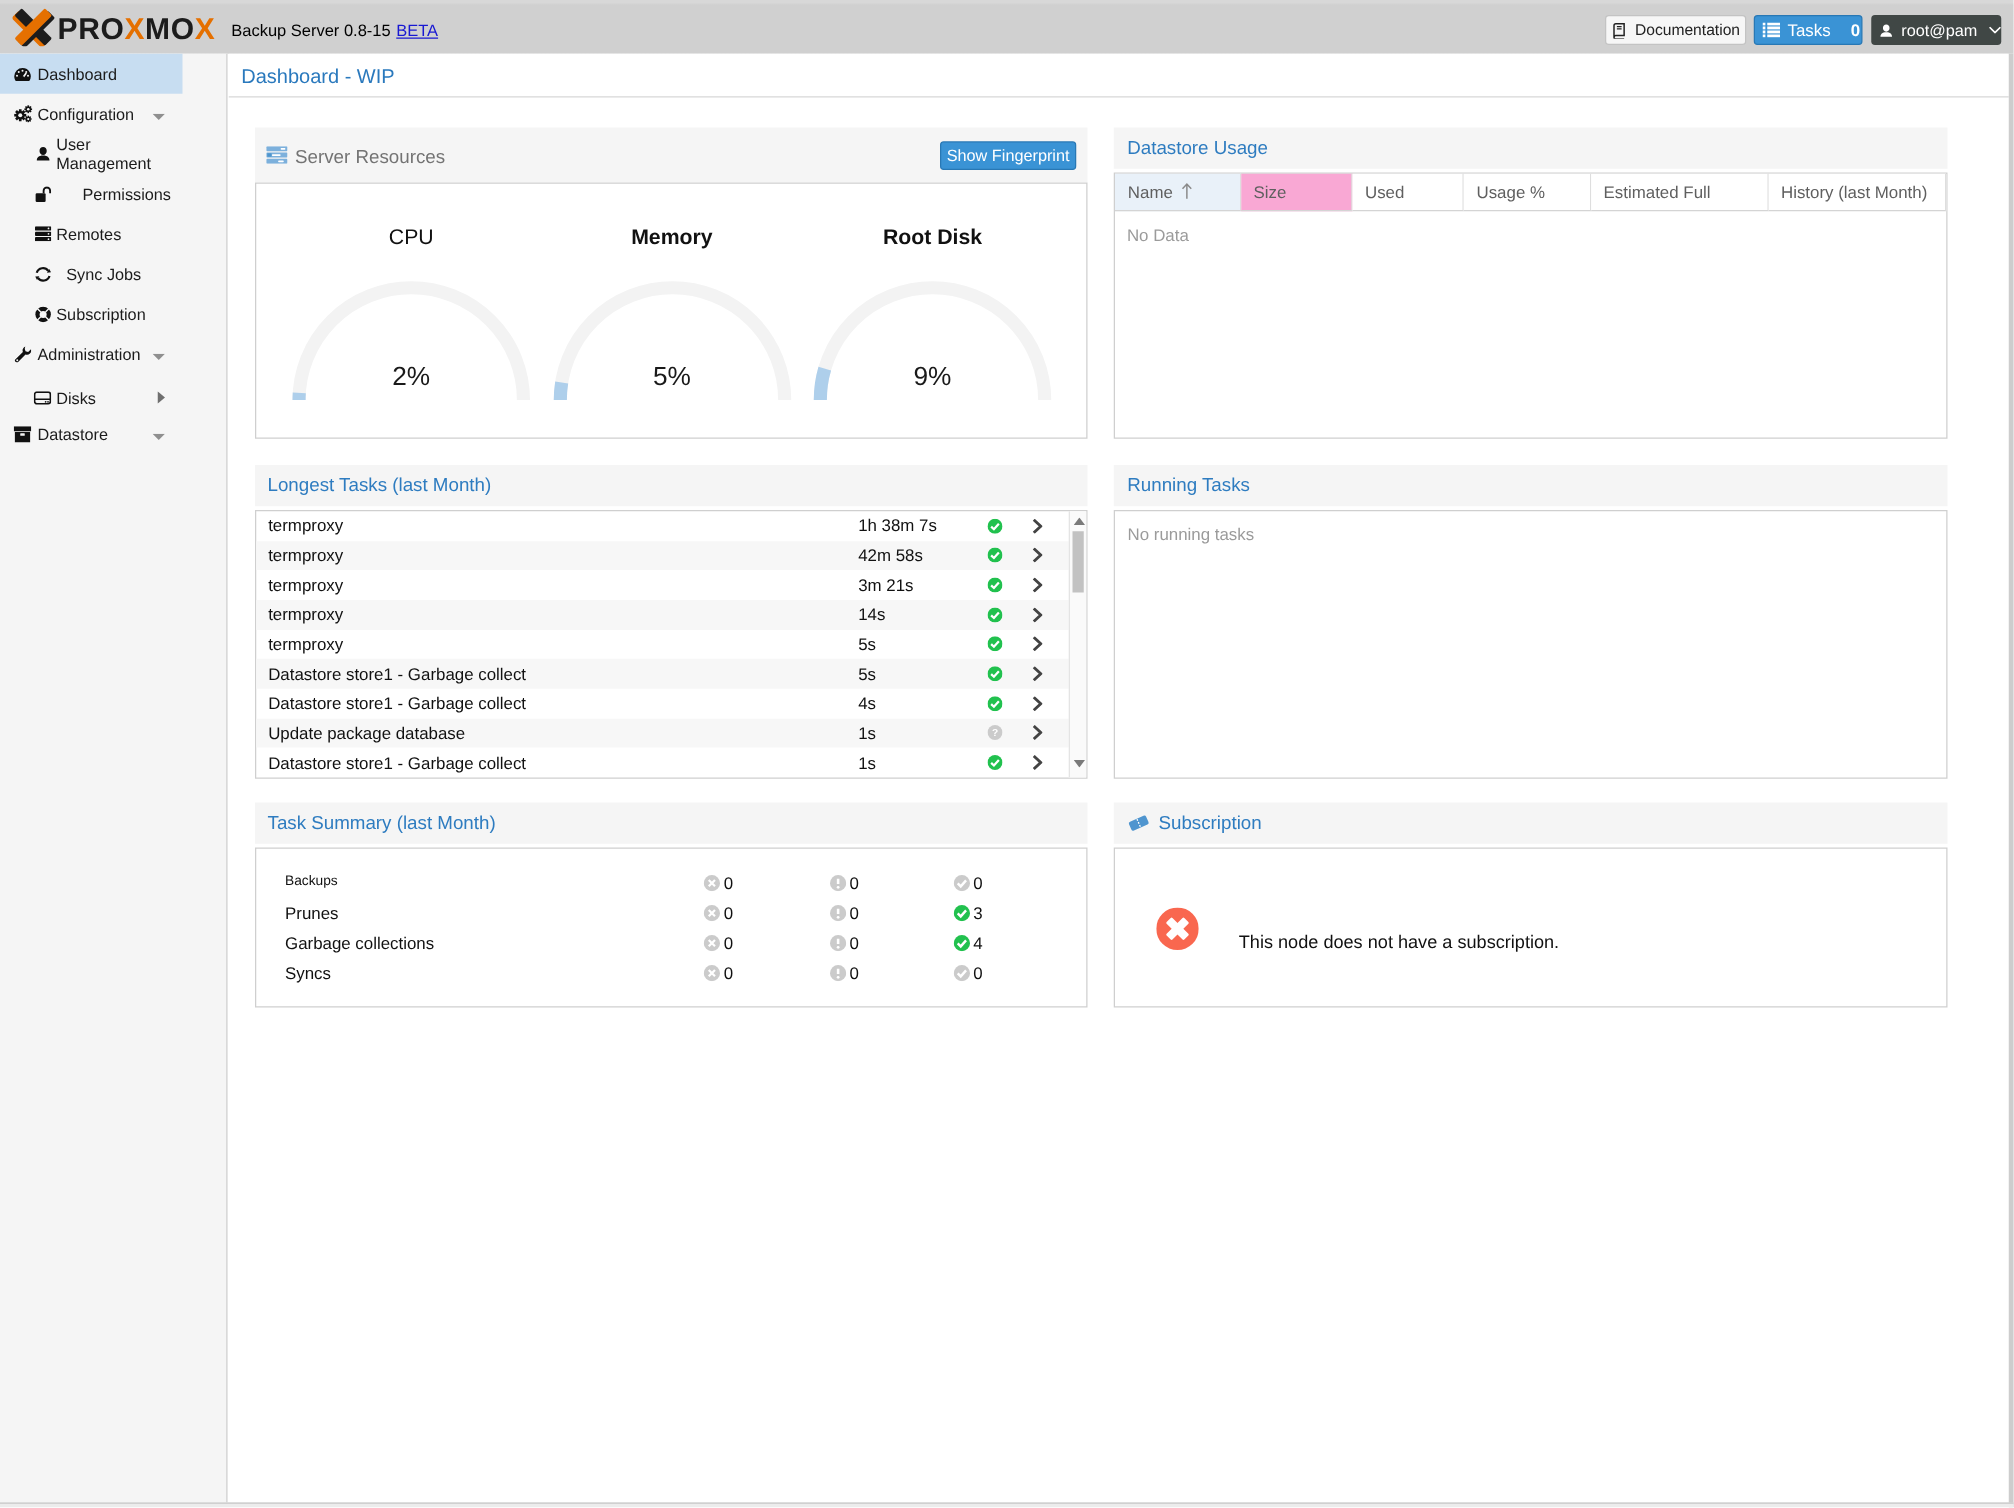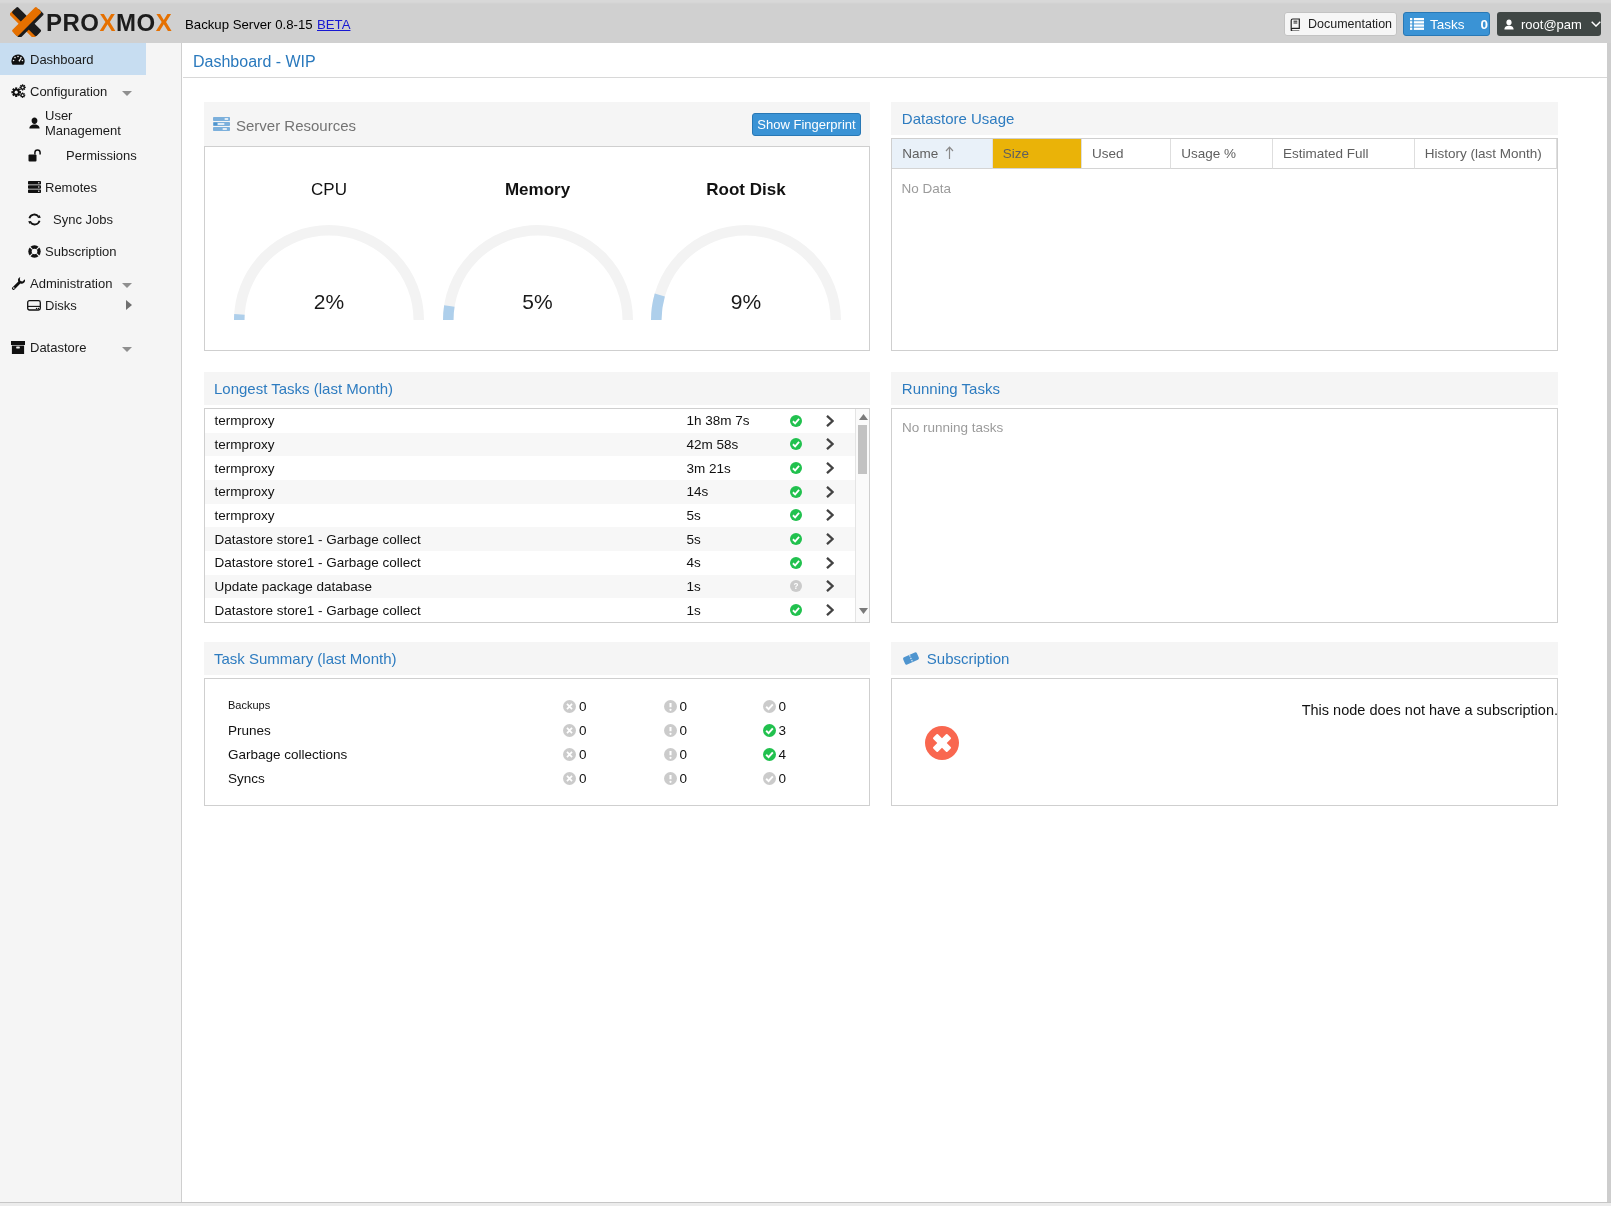--- a/index.html
+++ b/index.html
@@ -191,21 +191,21 @@
       <svg width="14" height="14" viewBox="0 0 14 14">
         <path fill="#111" d="M9.2 1.1A3.4 3.4 0 0 0 7.3 5.5L1.6 11.2a1.5 1.5 0 1 0 2.1 2.1l5.7-5.7a3.4 3.4 0 0 0 4.4-4.3L11.5 5.6 9.4 5 8.8 2.9z"></path>
         <circle cx="2.8" cy="12.1" r=".8" fill="#f5f5f5"></circle>
       </svg>
     </span>
     <span style="padding-left:30px">Administration</span>
     <span class="car"><svg width="10" height="5" viewBox="0 0 10 5">
         <path fill="#8f8f8f" d="M0 0h10L5 5z"></path>
       </svg></span>
   </div>
-<div class="nav" style="top:289px;">
+<div class="nav" style="top:302px;">
     <span class="ic2">
       <svg width="14" height="11" viewBox="0 0 14 11">
         <rect x=".7" y=".7" width="12.6" height="9.3" rx="1.8" fill="none" stroke="#111" stroke-width="1.3"></rect>
         <path stroke="#111" stroke-width="1.1" d="M1 6.4h12"></path>
         <circle cx="9.5" cy="8.4" r=".7" fill="#111"></circle>
         <circle cx="11.4" cy="8.4" r=".7" fill="#111"></circle>
       </svg>
     </span>
     <span style="padding-left:45px">Disks</span>
     <span class="car"><svg width="6" height="10" viewBox="0 0 6 10">
@@ -508,21 +508,21 @@
 <div class="abs" style="left:778.5px;top:770.5px;font-size:13.5px;color:#111">0</div>
 <div class="ph" style="left:891.3px;top:102px;width:666.7px;height:32.5px">
     <span class="t" style="padding-left:10.5px">Datastore Usage</span>
   </div>
 <div class="pb" style="left:891.3px;top:138px;width:666.7px;height:212.5px"></div>
 <div class="abs" style="left:892.3px;top:139px;width:100.5px;height:29.5px;background:#e9f1f9;border-right:1px solid #dedede;border-bottom:1px solid #d4d4d4;display:flex;align-items:center;font-size:13.5px;color:#5f5f5f">
     <span style="padding-left:10px;display:flex;align-items:center">Name<svg width="9" height="14" viewBox="0 0 9 14" style="margin-left:7px">
         <path fill="none" stroke="#8a8a8a" stroke-width="1.2" d="M4.5 13V1.5M1 5 4.5 1.2 8 5"></path>
       </svg></span>
   </div>
-<div class="abs" style="left:992.8px;top:139px;width:89.2px;height:29.5px;background:#eab308;border-right:1px solid #dedede;border-bottom:1px solid #d4d4d4;display:flex;align-items:center;font-size:13.5px;color:#5f5f5f">
+<div class="abs" style="left:992.8px;top:139px;width:89.2px;height:29.5px;background:#f9a8d4;border-right:1px solid #dedede;border-bottom:1px solid #d4d4d4;display:flex;align-items:center;font-size:13.5px;color:#5f5f5f">
     <span style="padding-left:10px;display:flex;align-items:center">Size</span>
   </div>
 <div class="abs" style="left:1082.0px;top:139px;width:89.2px;height:29.5px;background:#fff;border-right:1px solid #dedede;border-bottom:1px solid #d4d4d4;display:flex;align-items:center;font-size:13.5px;color:#5f5f5f">
     <span style="padding-left:10px;display:flex;align-items:center">Used</span>
   </div>
 <div class="abs" style="left:1171.2px;top:139px;width:101.7px;height:29.5px;background:#fff;border-right:1px solid #dedede;border-bottom:1px solid #d4d4d4;display:flex;align-items:center;font-size:13.5px;color:#5f5f5f">
     <span style="padding-left:10px;display:flex;align-items:center">Usage %</span>
   </div>
 <div class="abs" style="left:1272.9px;top:139px;width:141.9px;height:29.5px;background:#fff;border-right:1px solid #dedede;border-bottom:1px solid #d4d4d4;display:flex;align-items:center;font-size:13.5px;color:#5f5f5f">
     <span style="padding-left:10px;display:flex;align-items:center">Estimated Full</span>
@@ -548,12 +548,12 @@
     <span class="t" style="padding-left:7px">Subscription</span>
   </div>
 <div class="pb" style="left:891.3px;top:677.5px;width:666.7px;height:128px"></div>
 <div class="abs" style="left:925px;top:726px"><svg width="34" height="34" viewBox="0 0 34 34">
       <circle cx="17" cy="17" r="17" fill="#f9674f"></circle>
       <g transform="rotate(45 17 17)">
         <rect x="7" y="13.7" width="20" height="6.6" rx="1" fill="#fff"></rect>
         <rect x="13.7" y="7" width="6.6" height="20" rx="1" fill="#fff"></rect>
       </g>
     </svg></div>
-<div class="abs" style="left:991px;top:702px;width:567px;text-align:right;font-size:14.5px;color:#111">This node does not have a subscription.</div>
+<div class="abs" style="left:991px;top:746px;width:567px;text-align:left;font-size:14.5px;color:#111">This node does not have a subscription.</div>
 </body></html>

